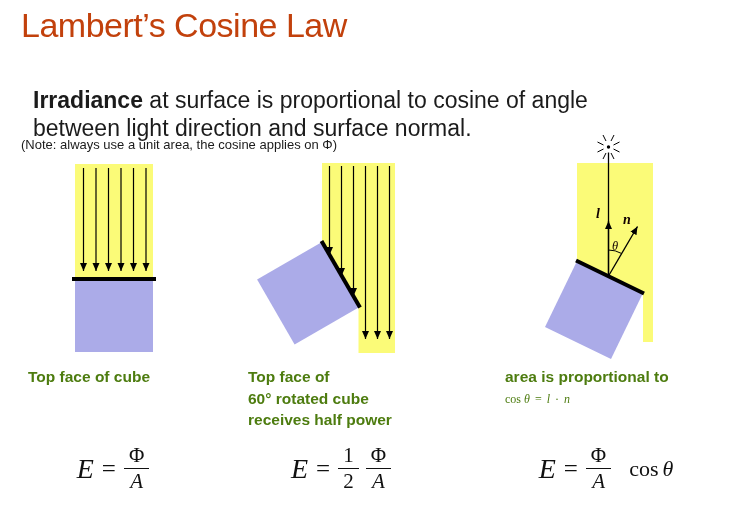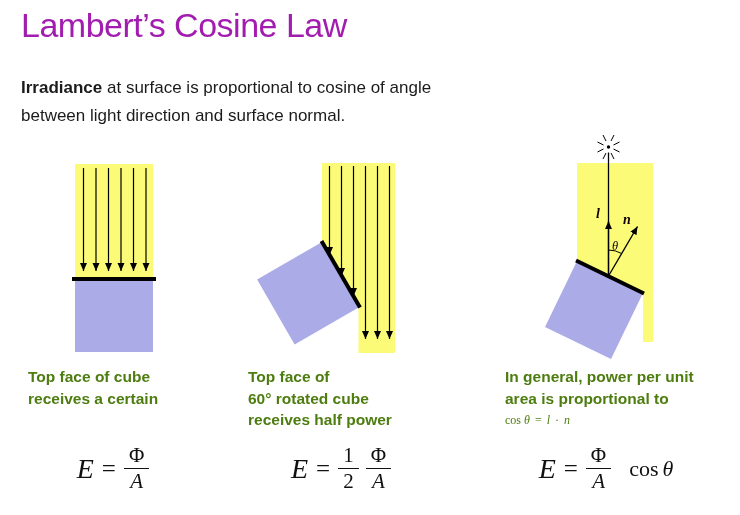--- a/index.html
+++ b/index.html
@@ -2,25 +2,25 @@
 <html><head>
 <meta charset="utf-8">
 <style>
   html,body{margin:0;padding:0;background:#fff;}
   .slide{
     position:relative;width:740px;height:515px;background:#ffffff;
     font-family:"Liberation Sans", sans-serif;color:#1b1b1b;overflow:hidden;
   }
   .title{
     position:absolute;left:21px;top:6px;margin:0;
-    font-size:34px;font-weight:400;letter-spacing:-0.5px;color:#a21caf;
+    font-size:34px;font-weight:400;letter-spacing:-0.5px;color:#c2410c;
   }
   .body-text{
-    position:absolute;left:21px;top:74px;margin:0;width:700px;
-    font-size:17px;line-height:28px;font-weight:400;
+    position:absolute;left:21px;top:74px;margin:12px;width:700px;
+    font-size:23px;line-height:28px;font-weight:400;
   }
   .body-text .line{display:block;}
   .body-text b{font-weight:700;}
   .note{
     position:absolute;left:21px;top:137px;margin:0;
     font-size:13px;font-weight:400;color:#1b1b1b;
   }
   svg.figure{position:absolute;left:0;top:0;}
   .cap{
     position:absolute;text-align:left;
@@ -53,20 +53,21 @@
 
 <div class="slide">
 
   <h1 class="title">Lambert’s Cosine Law</h1>
 
   <p class="body-text">
     <span class="line"><b>Irradiance</b><span> at surface is proportional to cosine of angle</span></span>
     <span class="line">between light direction and surface normal.</span>
   </p>
 
+  <p class="note">(Note: always use a unit area, the cosine applies on Φ)</p>
 
   <svg class="figure" width="740" height="515" viewBox="0 0 740 515">
     <defs>
       <marker id="ah" markerUnits="userSpaceOnUse" markerWidth="9" markerHeight="8" refX="8" refY="3.5" orient="auto">
         <path d="M0,0 L8,3.5 L0,7 Z" fill="#000"></path>
       </marker>
     </defs>
 
     <g>
       <rect x="75" y="164" width="78" height="113" fill="#FBFB78"></rect>
@@ -116,31 +117,29 @@
       <line x1="608.5" y1="276" x2="637.5" y2="226.5" stroke="#000" stroke-width="1.3" marker-end="url(#ah)"></line>
       <path d="M 608.5 250 A 26 26 0 0 1 621.4 253.4" fill="none" stroke="#000" stroke-width="1"></path>
       <text x="596" y="218" font-family="Liberation Serif, DejaVu Serif, serif" font-size="14" font-weight="bold" font-style="italic" fill="#100">l</text>
       <text x="623" y="224" font-family="Liberation Serif, DejaVu Serif, serif" font-size="14" font-weight="bold" font-style="italic" fill="#100">n</text>
       <text x="612" y="250" font-family="Liberation Serif, DejaVu Serif, serif" font-size="12.5" font-style="italic" fill="#100">θ</text>
     </g>
   </svg>
 
   <div class="cap" style="left:28px;top:366px;width:184px;">
     <span class="cap-line">Top face of cube</span>
-    <span class="cap-line">receives a certain</span>
   </div>
 
   <div class="cap" style="left:248px;top:366px;width:184px;">
     <span class="cap-line">Top face of</span>
     <span class="cap-line">60° rotated cube</span>
     <span class="cap-line">receives half power</span>
   </div>
 
   <div class="cap" style="left:505px;top:366px;width:212px;">
-    <span class="cap-line">In general, power per unit</span>
     <span class="cap-line">area is proportional to</span>
     <span class="cap-math">
       <span class="spc">cos</span><span class="it">θ</span><span class="sp">=</span><span class="it">l</span><span class="sp">·</span><span class="it">n</span>
     </span>
   </div>
 
   <div class="eq" style="left:23px;top:444px;width:180px;">
     <span class="eqE">E</span>
     <span class="eqeq">=</span>
     <span class="frac">

